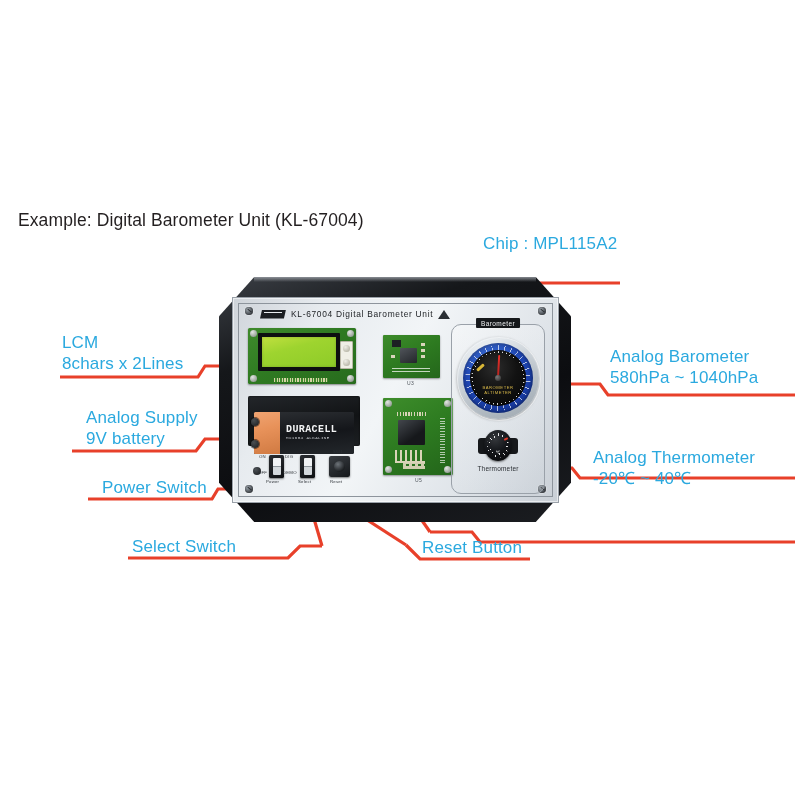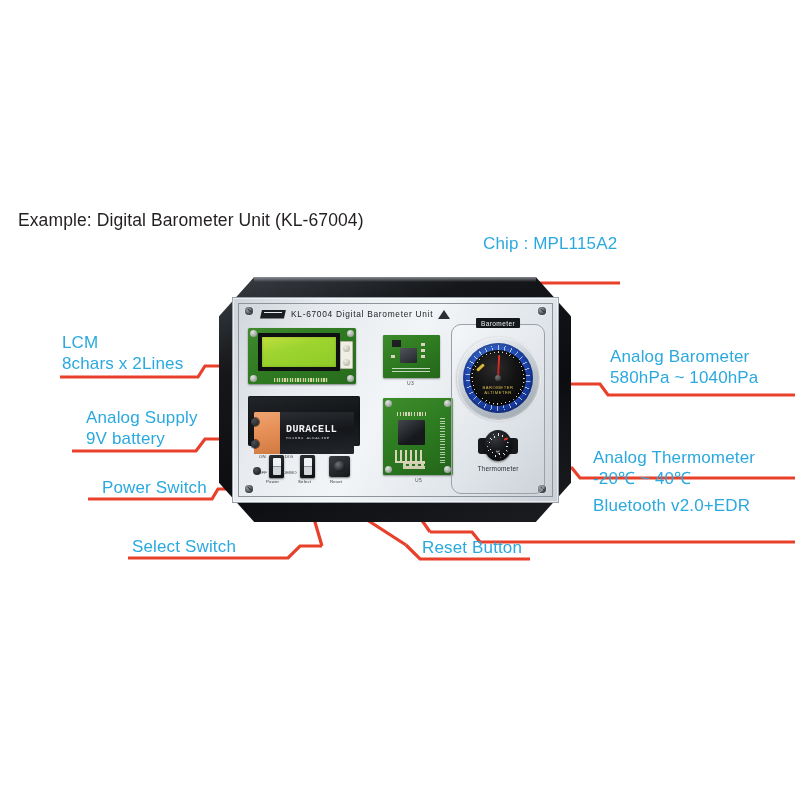--- a/index.html
+++ b/index.html
@@ -665,21 +665,20 @@
 <div class="callout right" style="left:593px; top:448px;">
   <div>Analog Thermometer</div>
   <div>-20℃ ~ 40℃</div>
 </div>
 
 <div class="callout left" style="left:102px; top:478px;">
   <div>Power Switch</div>
 </div>
 
 <div class="callout right" style="left:593px; top:496px;">
-  <div>Bluetooth v2.0+EDR</div>
 </div>
 
 <div class="callout left" style="left:132px; top:537px;">
   <div>Select Switch</div>
 </div>
 
 <div class="callout left" style="left:422px; top:538px;">
   <div>Reset Button</div>
 </div>
 

